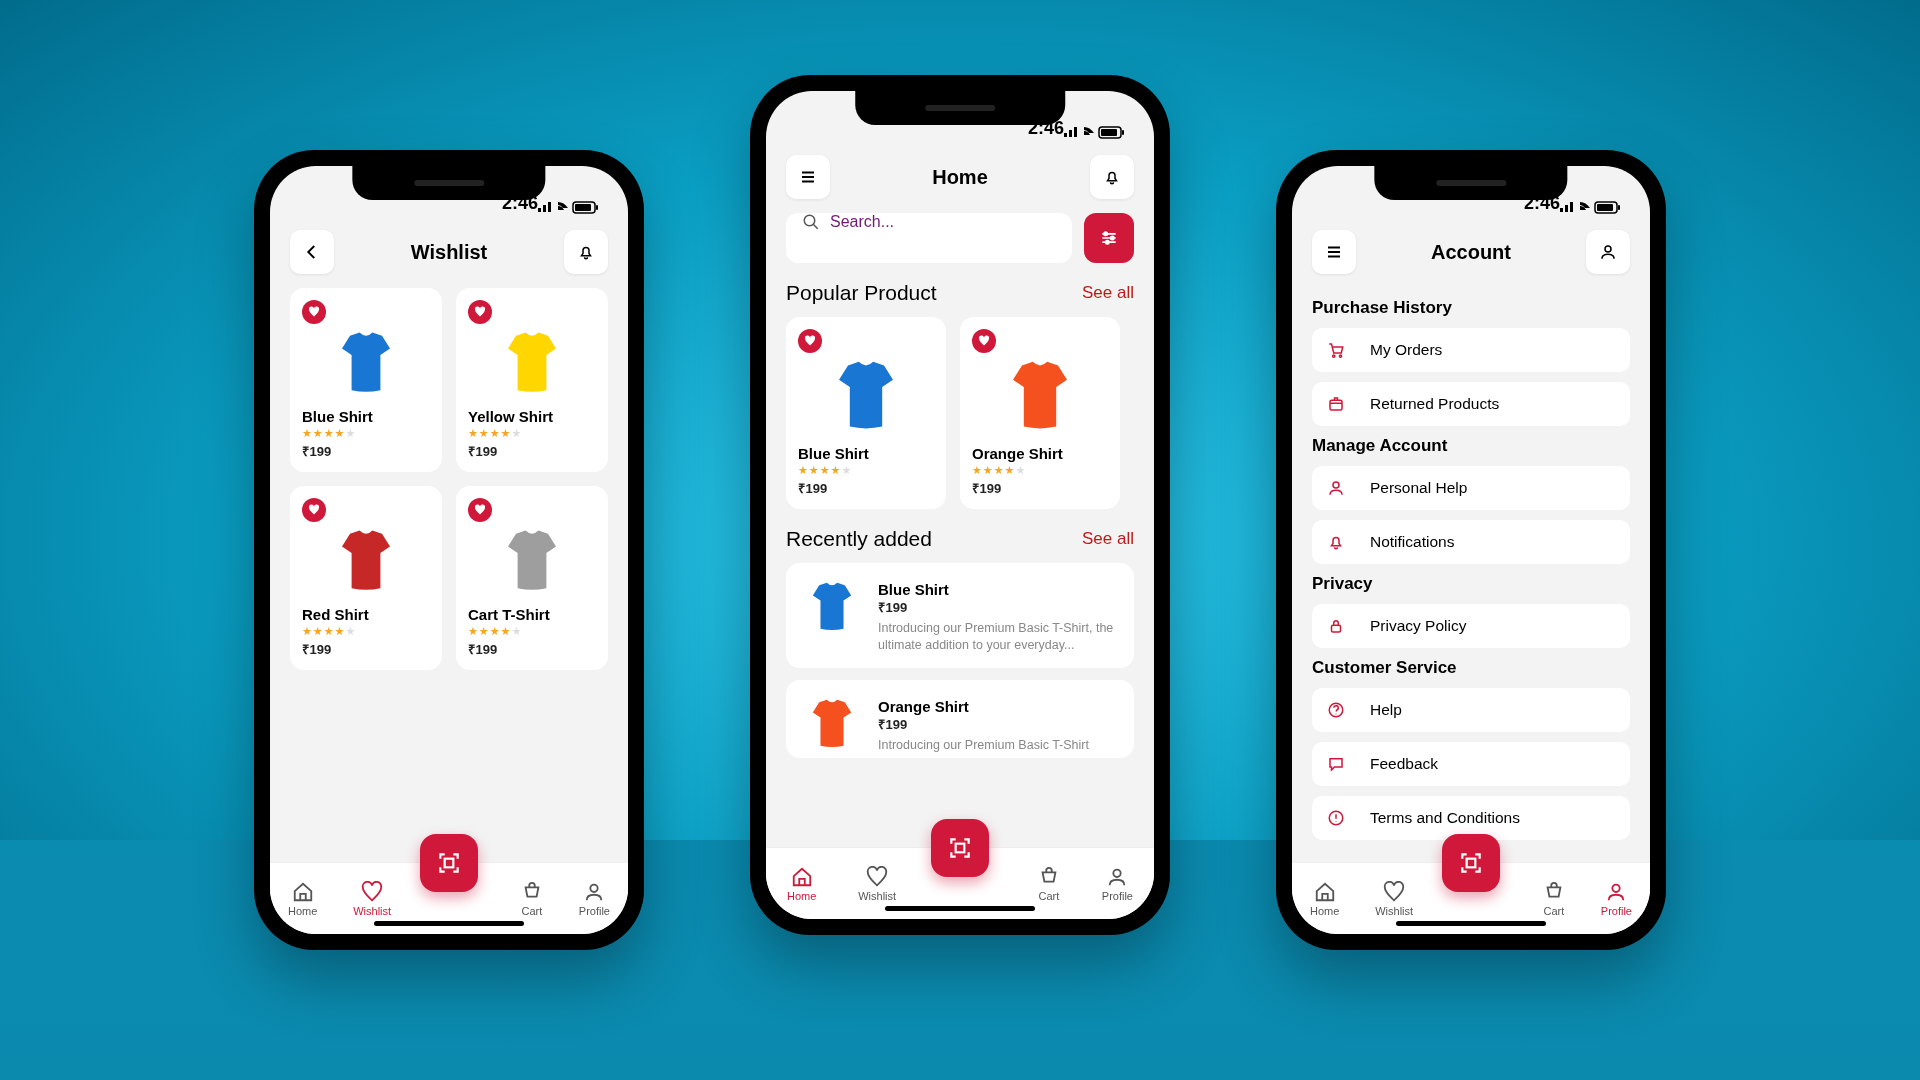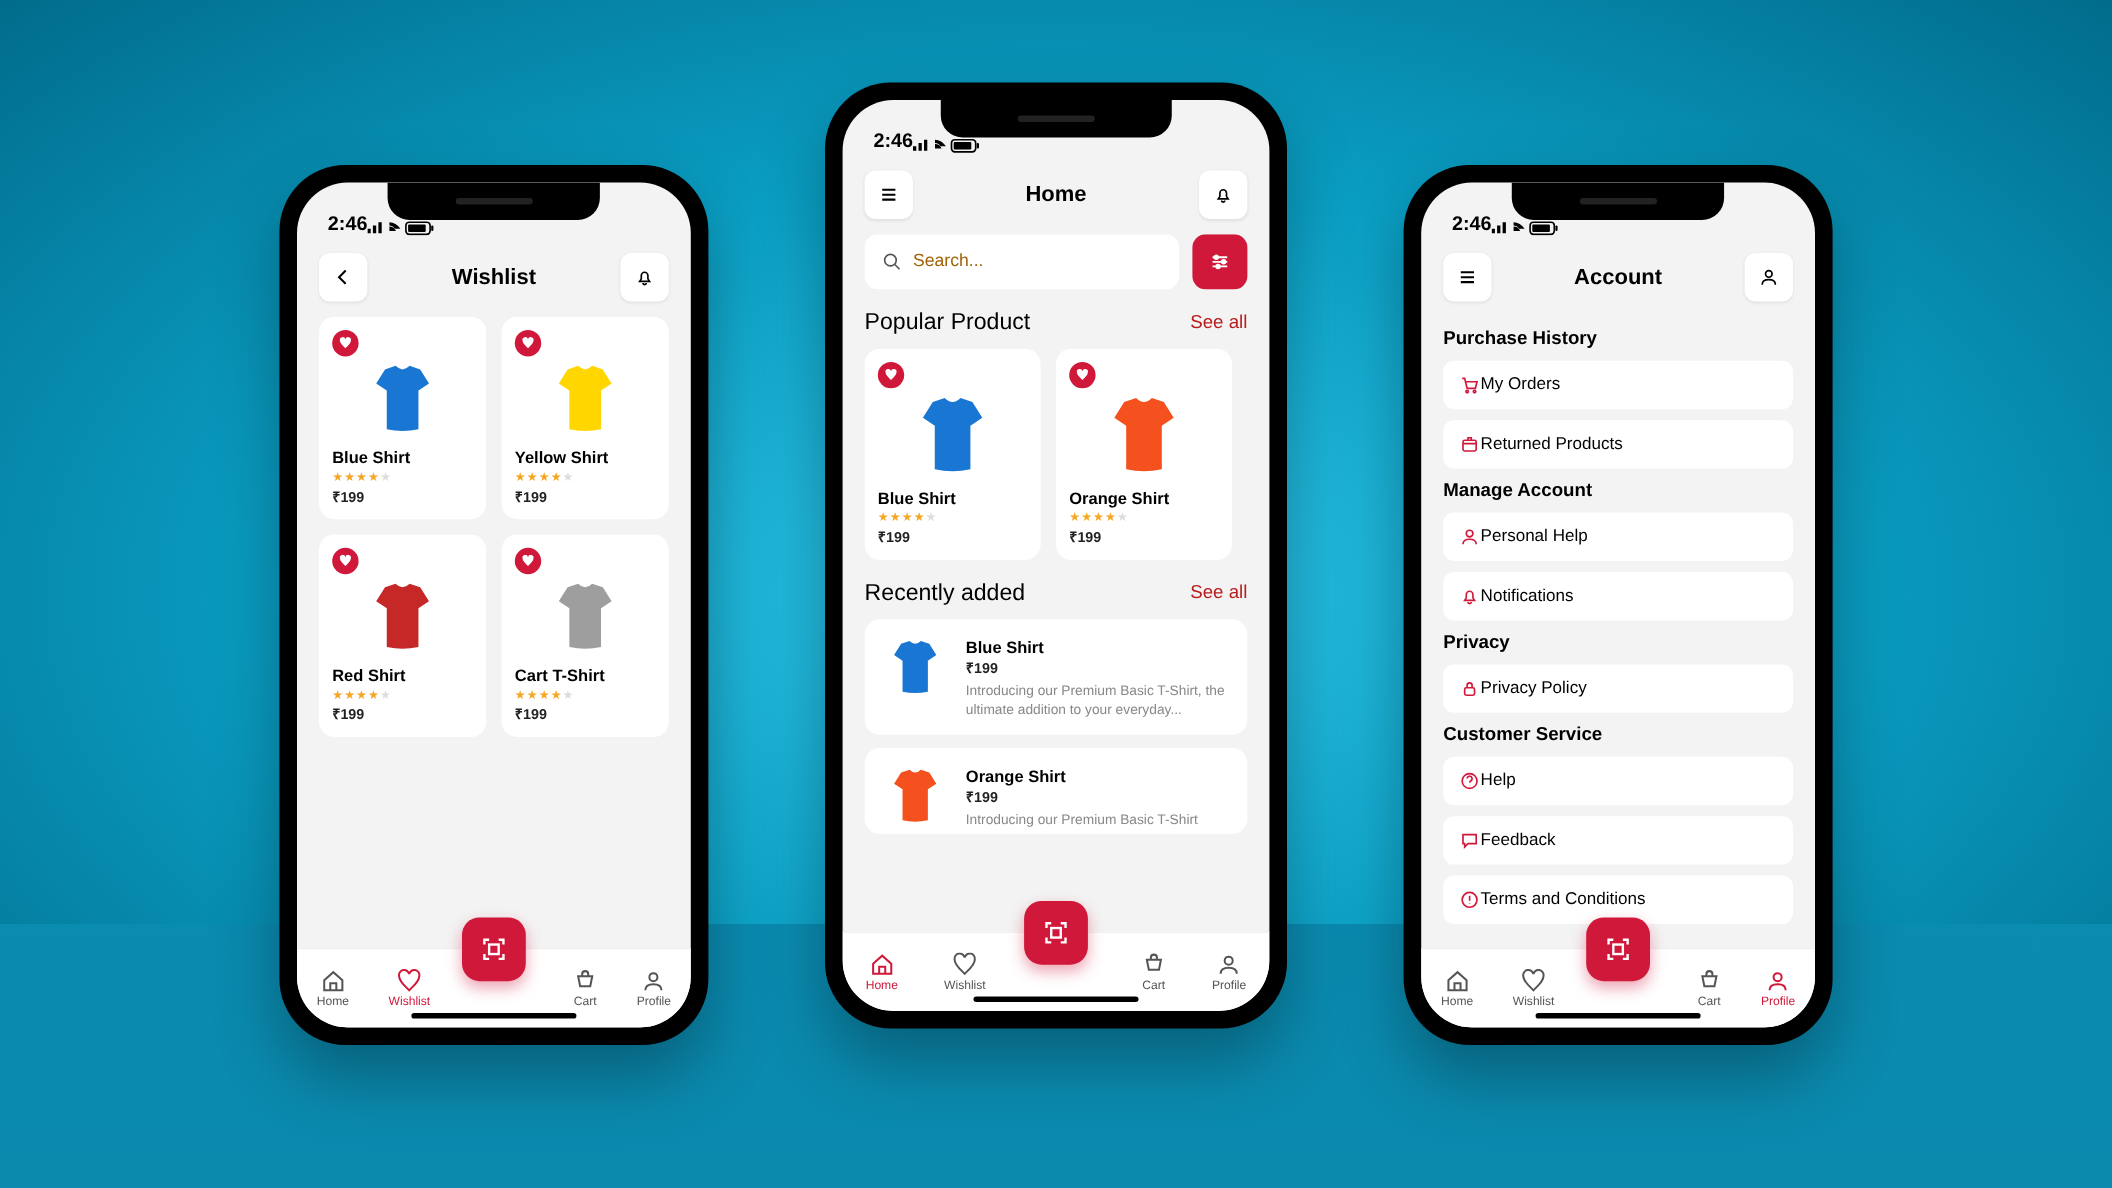--- a/index.html
+++ b/index.html
@@ -31,40 +31,40 @@
     display: flex; flex-direction: column;
   }
   .notch {
     position: absolute; top:0; left:50%; transform:translateX(-50%);
     width: 54%; height: 34px; background:#000;
     border-bottom-left-radius: 20px; border-bottom-right-radius: 20px;
     z-index: 50;
   }
   .speaker { position:absolute; top:14px; left:50%; transform:translateX(-50%); width:70px; height:6px; background:#222; border-radius:3px;}
   .statusbar {
-    height: 50px; display:flex; justify-content:flex-start; align-items:flex-end;
+    height: 50px; display:flex; justify-content:flex-end; align-items:flex-end;
     padding: 0 28px 2px; font-weight:700; font-size:18px; color:#000;
   }
   .signals { display:flex; gap:6px; align-items:center; }
   .header {
     display:flex; align-items:center; justify-content:space-between;
     padding: 14px 20px;
   }
   .header .iconbtn {
     width:44px; height:44px; background:#fff; border-radius:10px;
     display:flex; align-items:center; justify-content:center;
     box-shadow: 0 1px 3px rgba(0,0,0,.08);
   }
   .header .title { font-weight:700; font-size:20px; }
   .content { flex:1; overflow:hidden; padding: 0 20px; }
   .searchRow { display:flex; gap:12px; margin-bottom:18px;}
   .searchBox {
     flex:1; background:#fff; border-radius:12px; height:50px;
-    display:flex; align-items:center; padding:0 16px; gap:10px;
-    color:#a16207;
+    display:flex; padding:0 16px; gap:10px;
+    color:#701a75;
   }
   .filterBtn {
     width:50px; height:50px; background:#d0183b; border-radius:12px;
     display:flex; align-items:center; justify-content:center; color:#fff;
   }
   .sectionHead { display:flex; justify-content:space-between; align-items:center; margin: 4px 0 12px; }
   .sectionHead .st { font-weight:400; font-size:21px; }
   .sectionHead .sa { color:#b91c1c; font-size:17px; }
   .hscroll { display:flex; gap:14px; overflow:hidden; }
   .pcard {
@@ -85,21 +85,21 @@
     background:#fff; border-radius:14px; padding:14px; display:flex; gap:14px;
     margin-bottom:12px; align-items:flex-start;
   }
   .listcard .txt { flex:1; }
   .listcard .desc { font-size:12.5px; color:#888; line-height:1.35; margin-top:4px;}
   .grid2 { display:grid; grid-template-columns:1fr 1fr; gap:14px; }
   .grid2 .pcard { width:auto; }
   .acctSection { margin-bottom:8px; }
   .acctSection .title { font-weight:700; font-size:17px; margin: 10px 0; }
   .acctItem {
-    background:#fff; border-radius:10px; padding:13px 14px; display:flex; gap:0;
+    background:#fff; border-radius:10px; padding:13px 14px; display:flex; gap:24px;
     align-items:center; margin-bottom:10px; font-size:15.5px;
   }
   .acctItem .ic { color:#d0183b; width:20px; display:flex; justify-content:center;}
   .bottomnav {
     position:absolute; bottom:0; left:0; right:0; height:72px; background:#fff;
     display:flex; justify-content:space-around; align-items:center;
     border-top:1px solid #eee;
   }
   .navitem {
     display:flex; flex-direction:column; align-items:center; gap:2px;

